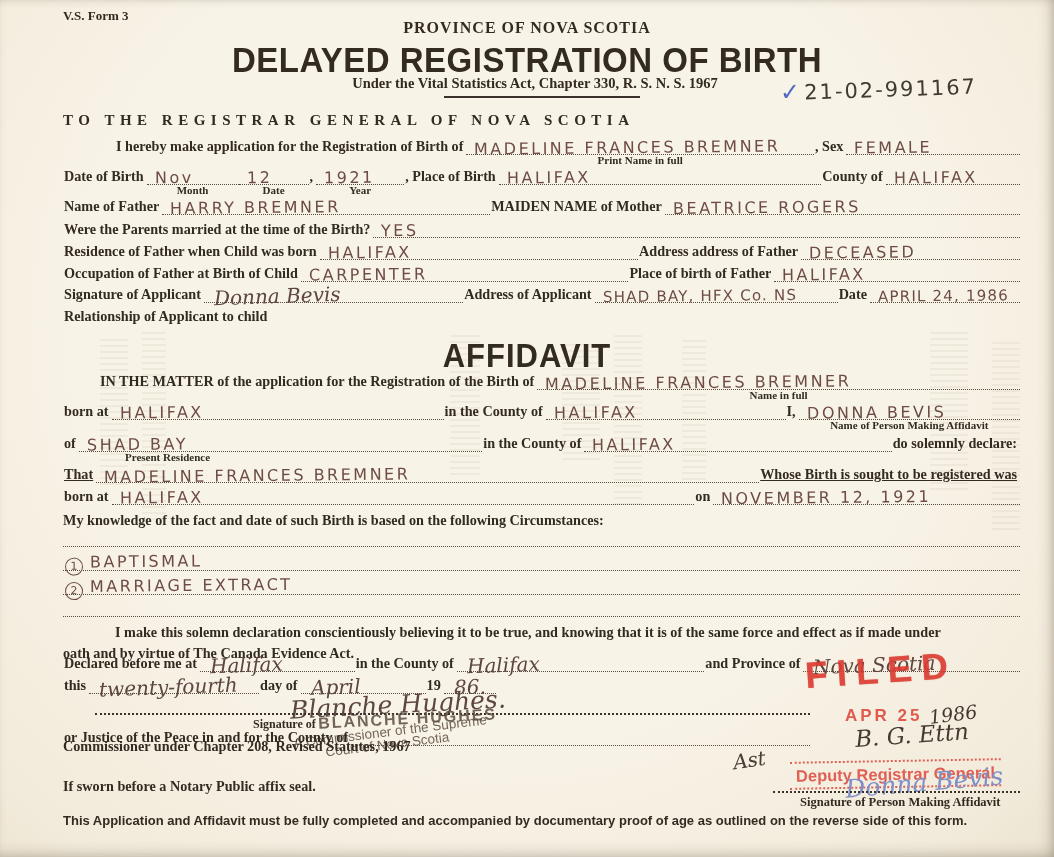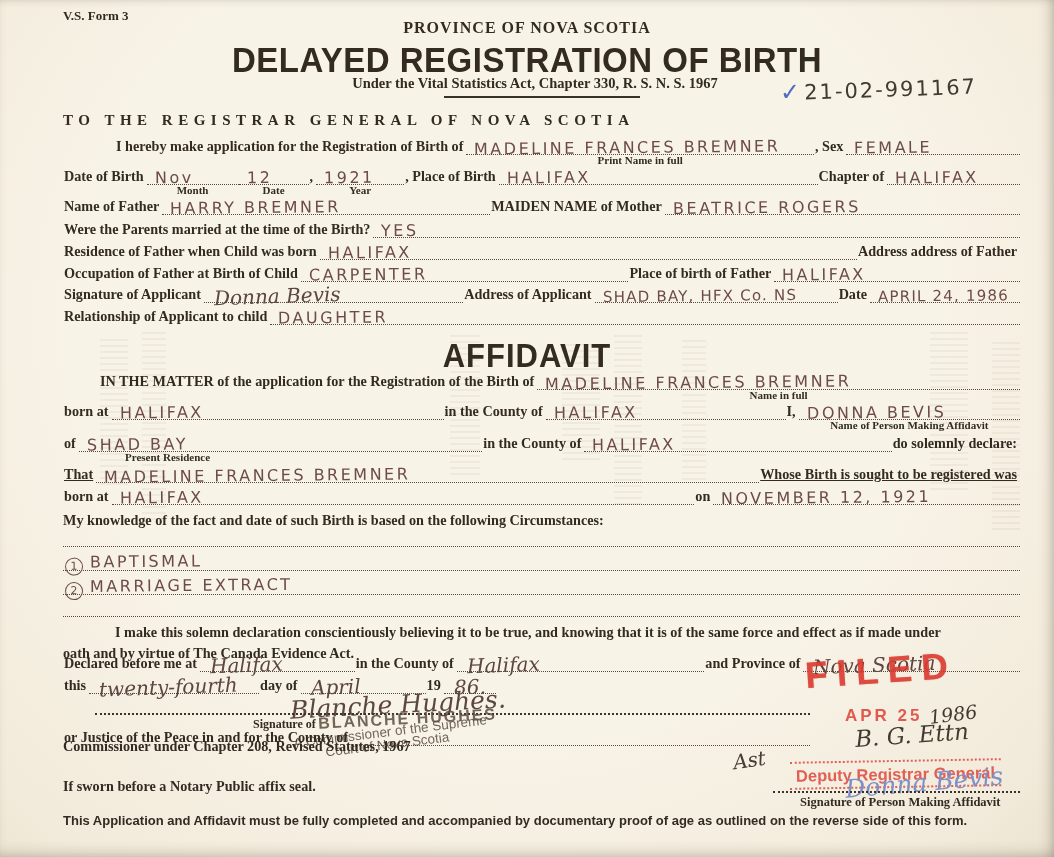--- a/index.html
+++ b/index.html
@@ -86,21 +86,21 @@
     </span>
     <span class="lbl">,</span>
     <span class="field" style="width:88px;">
       <span class="hw">1921</span>
       <span class="cap">Year</span>
     </span>
     <span class="lbl">, Place of Birth</span>
     <span class="field" style="flex:2.4;">
       <span class="hw">HALIFAX</span>
     </span>
-    <span class="lbl">Chapter of</span>
+    <span class="lbl">County of</span>
     <span class="field" style="flex:1;">
       <span class="hw">HALIFAX</span>
     </span>
   </div>
 
   <div class="row" style="top:197px;">
     <span class="lbl">Name of Father</span>
     <span class="field" style="flex:2.4;">
       <span class="hw">HARRY BREMNER</span>
     </span>
@@ -116,20 +116,23 @@
       <span class="hw">YES</span>
     </span>
   </div>
 
   <div class="row" style="top:242px;">
     <span class="lbl">Residence of Father when Child was born</span>
     <span class="field" style="flex:1.6;">
       <span class="hw">HALIFAX</span>
     </span>
     <span class="lbl">Address address of Father</span>
+    <span class="field" style="flex:1.1;">
+      <span class="hw">DECEASED</span>
+    </span>
   </div>
 
   <div class="row" style="top:264px;">
     <span class="lbl">Occupation of Father at Birth of Child</span>
     <span class="field" style="flex:1.6;">
       <span class="hw">CARPENTER</span>
     </span>
     <span class="lbl">Place of birth of Father</span>
     <span class="field" style="flex:1.2;">
       <span class="hw">HALIFAX</span>
@@ -146,23 +149,20 @@
       <span class="hw" style="letter-spacing:1.2px;font-size:15px;">SHAD BAY, HFX Co. NS</span>
     </span>
     <span class="lbl">Date</span>
     <span class="field" style="width:150px;">
       <span class="hw" style="letter-spacing:1.2px;font-size:15px;">APRIL 24, 1986</span>
     </span>
   </div>
 
   <div class="row" style="top:307px;">
     <span class="lbl">Relationship of Applicant to child</span>
-    <span class="field" style="flex:1;">
-      <span class="hw">DAUGHTER</span>
-    </span>
   </div>
 
   <div class="abs center heading-affidavit" style="top:338px;">AFFIDAVIT</div>
 
   <div class="row" style="top:372px;left:99px;">
     <span class="lbl">IN THE MATTER of the application for the Registration of the Birth of</span>
     <span class="field" style="flex:1;">
       <span class="hw">MADELINE FRANCES BREMNER</span>
       <span class="cap">Name in full</span>
     </span>

